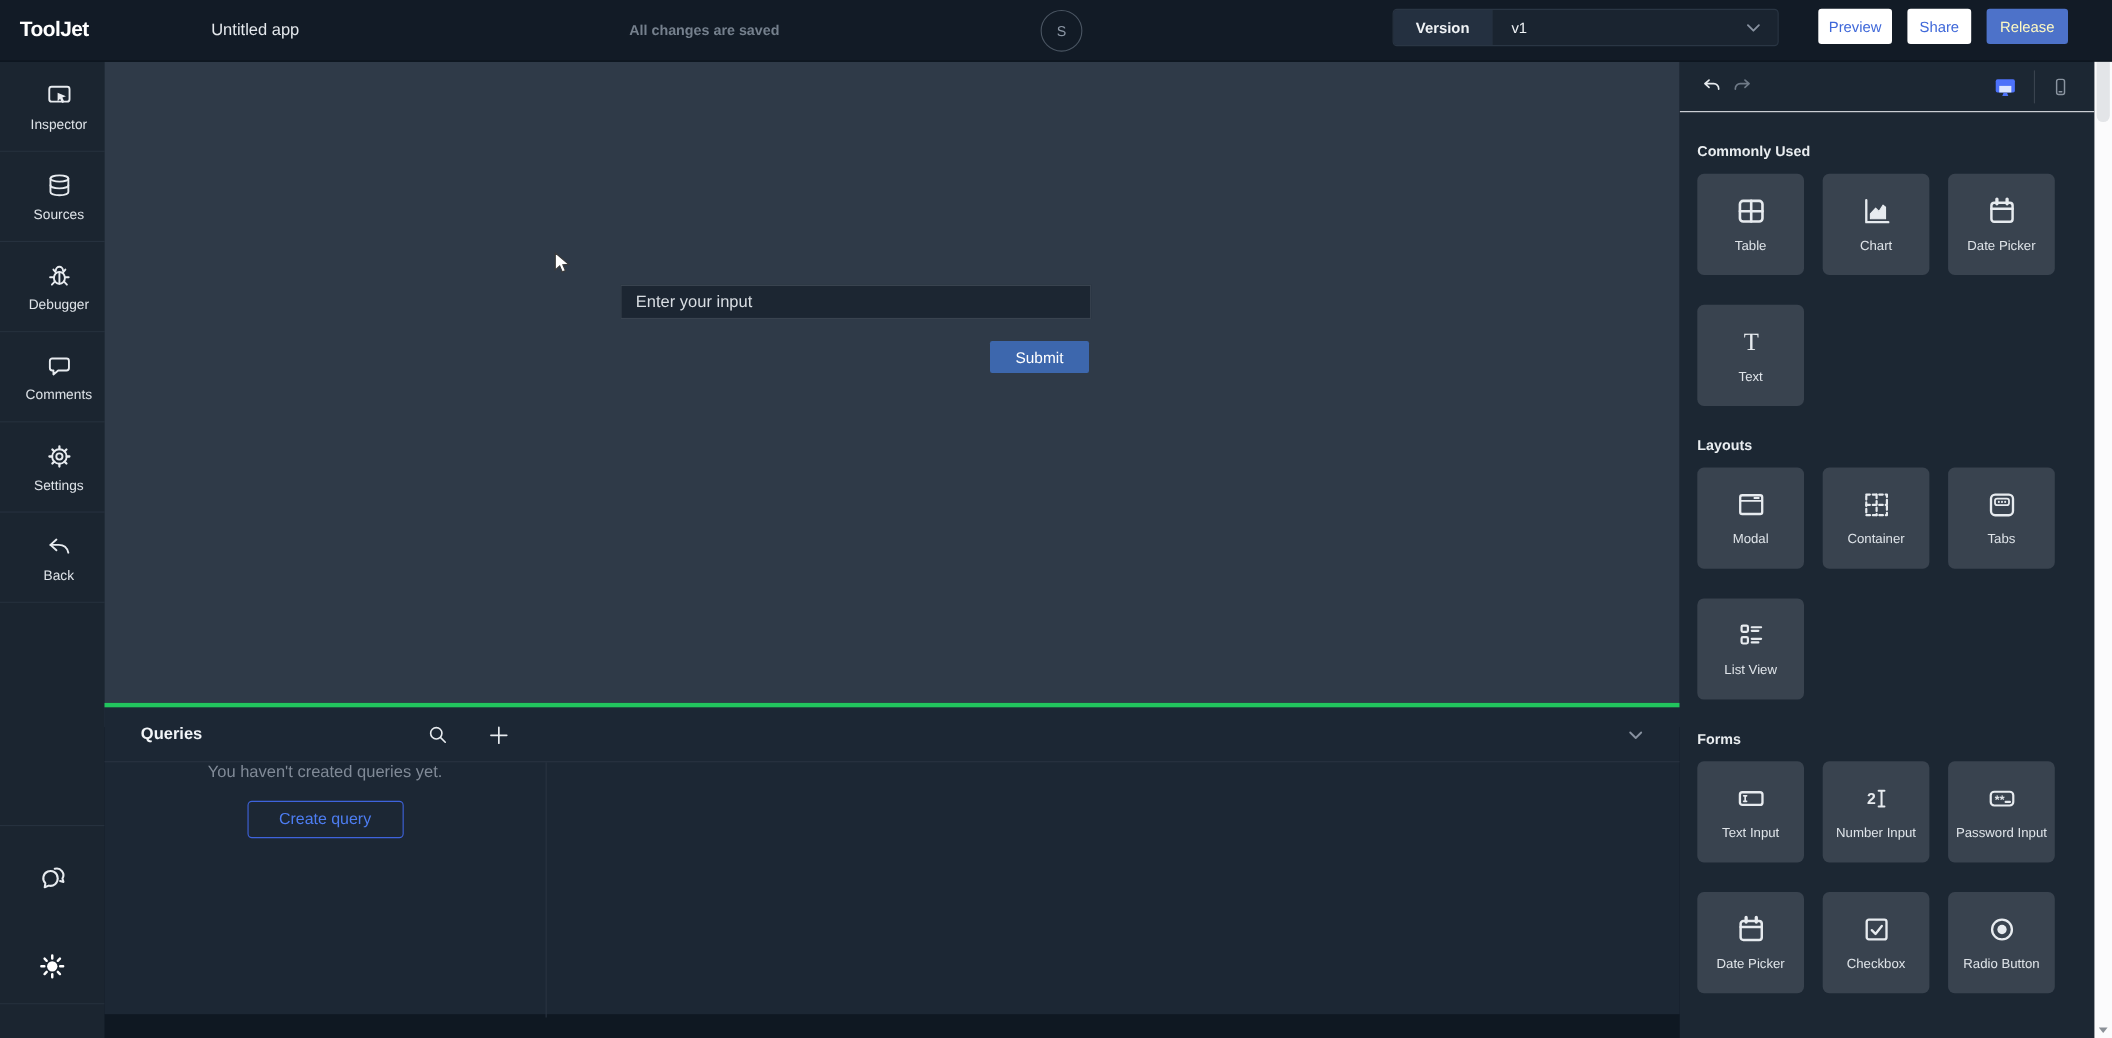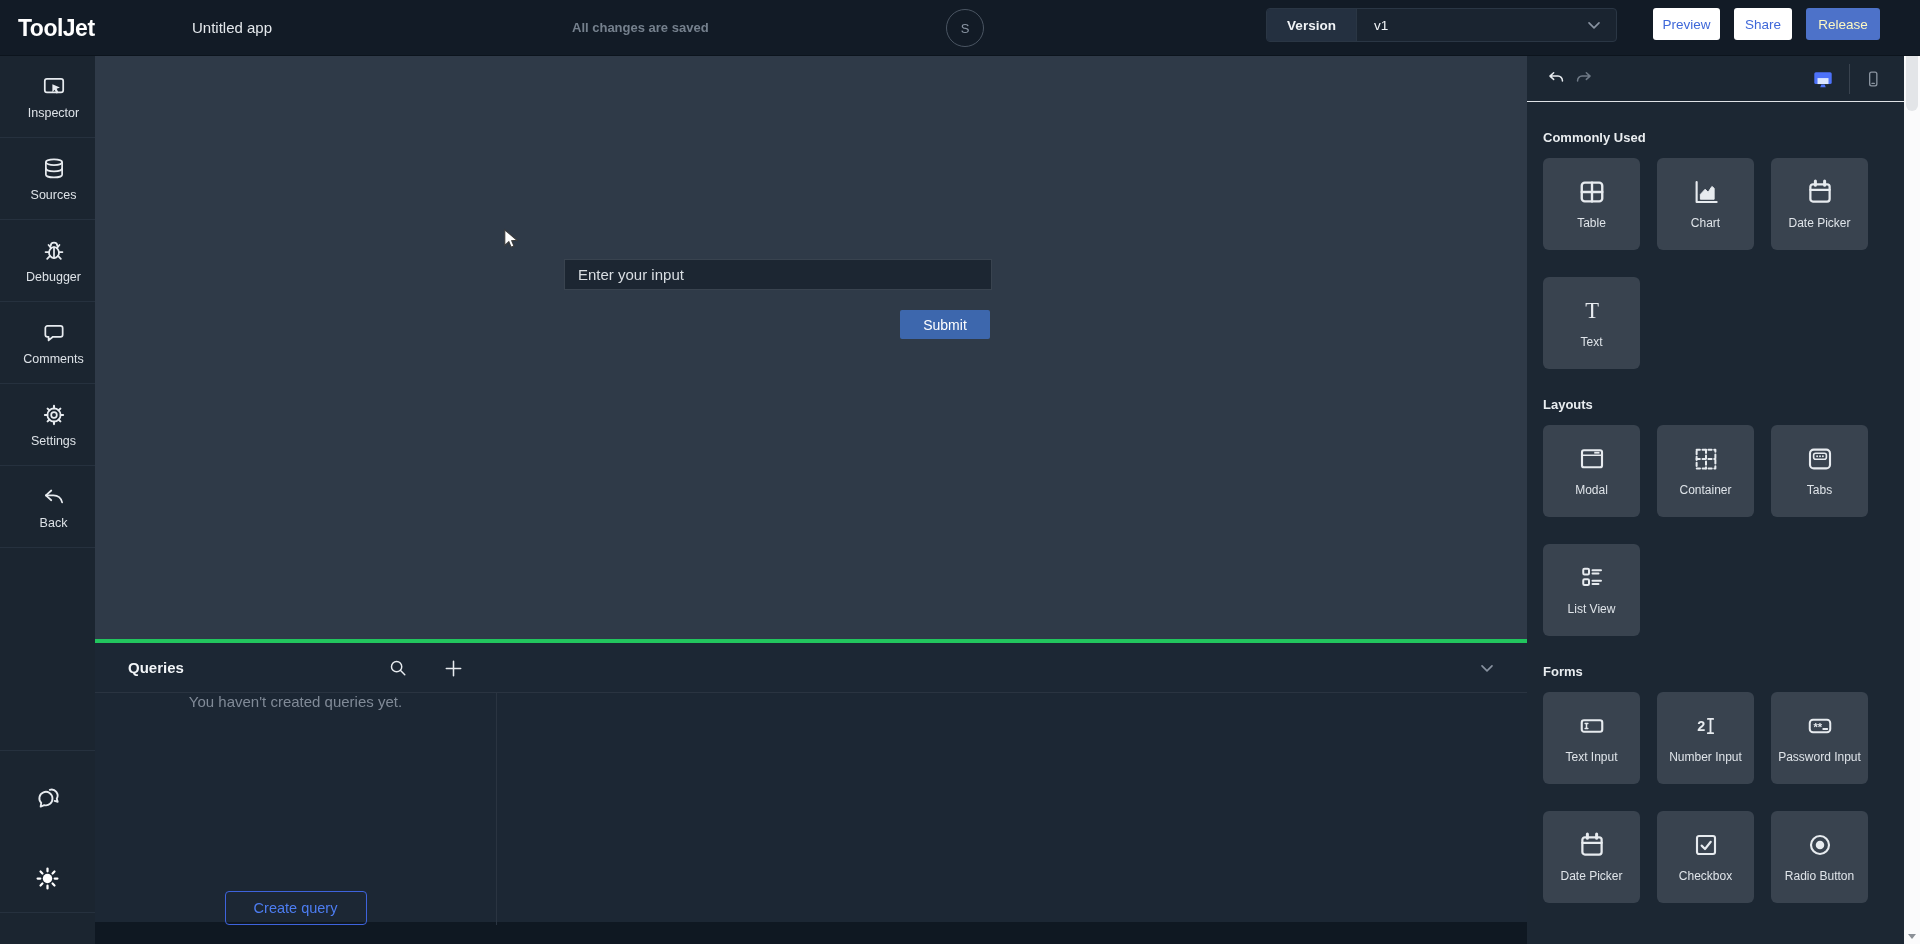--- a/index.html
+++ b/index.html
@@ -4,21 +4,21 @@
 <style>
   * { margin:0; padding:0; box-sizing:border-box; }
   html,body { width:1920px; height:944px; overflow:hidden; background:#0F1822;
               font-family:"Liberation Sans", sans-serif; }
   #app { position:relative; width:1920px; height:944px; background:#0F1822; }
 
   
   .topbar { position:absolute; left:0; top:0; width:1920px; height:56px;
             background:#121B26; border-bottom:1px solid #0C141D; z-index:5; }
   .logo { position:absolute; left:18px; top:0; line-height:56px; color:#FFFFFF;
-          font-size:23px; font-weight:700; letter-spacing:-0.5px; }
+          font-size:19px; font-weight:700; letter-spacing:-0.5px; }
   .app-name { position:absolute; left:192px; top:0; line-height:56px; color:#E4E8EC; font-size:15px; cursor:default; }
   .save-status { position:absolute; left:572px; top:0; line-height:56px; color:#75808D; font-size:13px; font-weight:600; }
   .avatar { position:absolute; left:946px; top:9px; width:38px; height:38px; border-radius:50%;
             border:1px solid #4A5562; color:#8A95A3; font-size:13px; display:flex; align-items:center; justify-content:center; }
   .version-ctl { position:absolute; left:1266px; top:8px; width:351px; height:34px; background:#1A2430;
                  border:1px solid #2A3644; border-radius:4px; display:flex; align-items:stretch; cursor:pointer; }
   .version-label { background:#243040; color:#F0F3F6; font-size:13.5px; font-weight:700; width:90px;
                    display:flex; align-items:center; justify-content:center; border-radius:3px 0 0 3px;
                    border-right:1px solid #2A3644; }
   .version-value { color:#F0F3F6; font-size:13.5px; display:flex; align-items:center; padding-left:17px; flex:1; }
@@ -51,21 +51,21 @@
 
   
   .queries { position:absolute; left:95px; top:639px; width:1432px; height:283px; background:#1C2734;
              border-top:4px solid #22c55e;text-decoration:underline; }
   .queries-header { position:relative; height:50px; border-bottom:1px solid #2A3441; }
   .queries-title { position:absolute; left:33px; top:0; line-height:50px; color:#F2F5F8; font-size:15px; font-weight:700; }
   .q-icon { position:absolute; top:13px; width:24px; height:24px; display:flex; align-items:center; justify-content:center; cursor:pointer; }
   .q-search { left:291px; } .q-plus { left:346px; } .q-collapse { left:1380px; }
   .queries-body { position:relative; height:232px; }
   .queries-list { position:absolute; left:0; top:0; width:402px; height:232px; border-right:1px solid #2A3441;
-                  display:flex; flex-direction:column; align-items:center; justify-content:space-between; }
+                  display:flex; flex-direction:column; align-items:center; justify-content:flex-start; }
   .queries-empty { color:#808A97; font-size:15px; margin-bottom:18px; }
   .create-query { width:142px; height:34px; background:transparent; border:1px solid #3E63DD; border-radius:4px;
                   color:#4D7DF2; font-size:14.5px; cursor:pointer; font-family:"Liberation Sans", sans-serif; }
 
   
   .widgets { position:absolute; left:1527px; top:56px; width:377px; height:888px; background:#1C2733; overflow:hidden; }
   .widgets-header { position:relative; height:46px; border-bottom:1px solid #DEE2E6; }
   .wh-icon { position:absolute; top:11px; width:24px; height:24px; display:flex; align-items:center; justify-content:center; cursor:pointer; }
   .wh-undo { left:18px; } .wh-redo { left:44px; }
   .wh-desktop { left:284px; } .wh-mobile { left:334px; }

